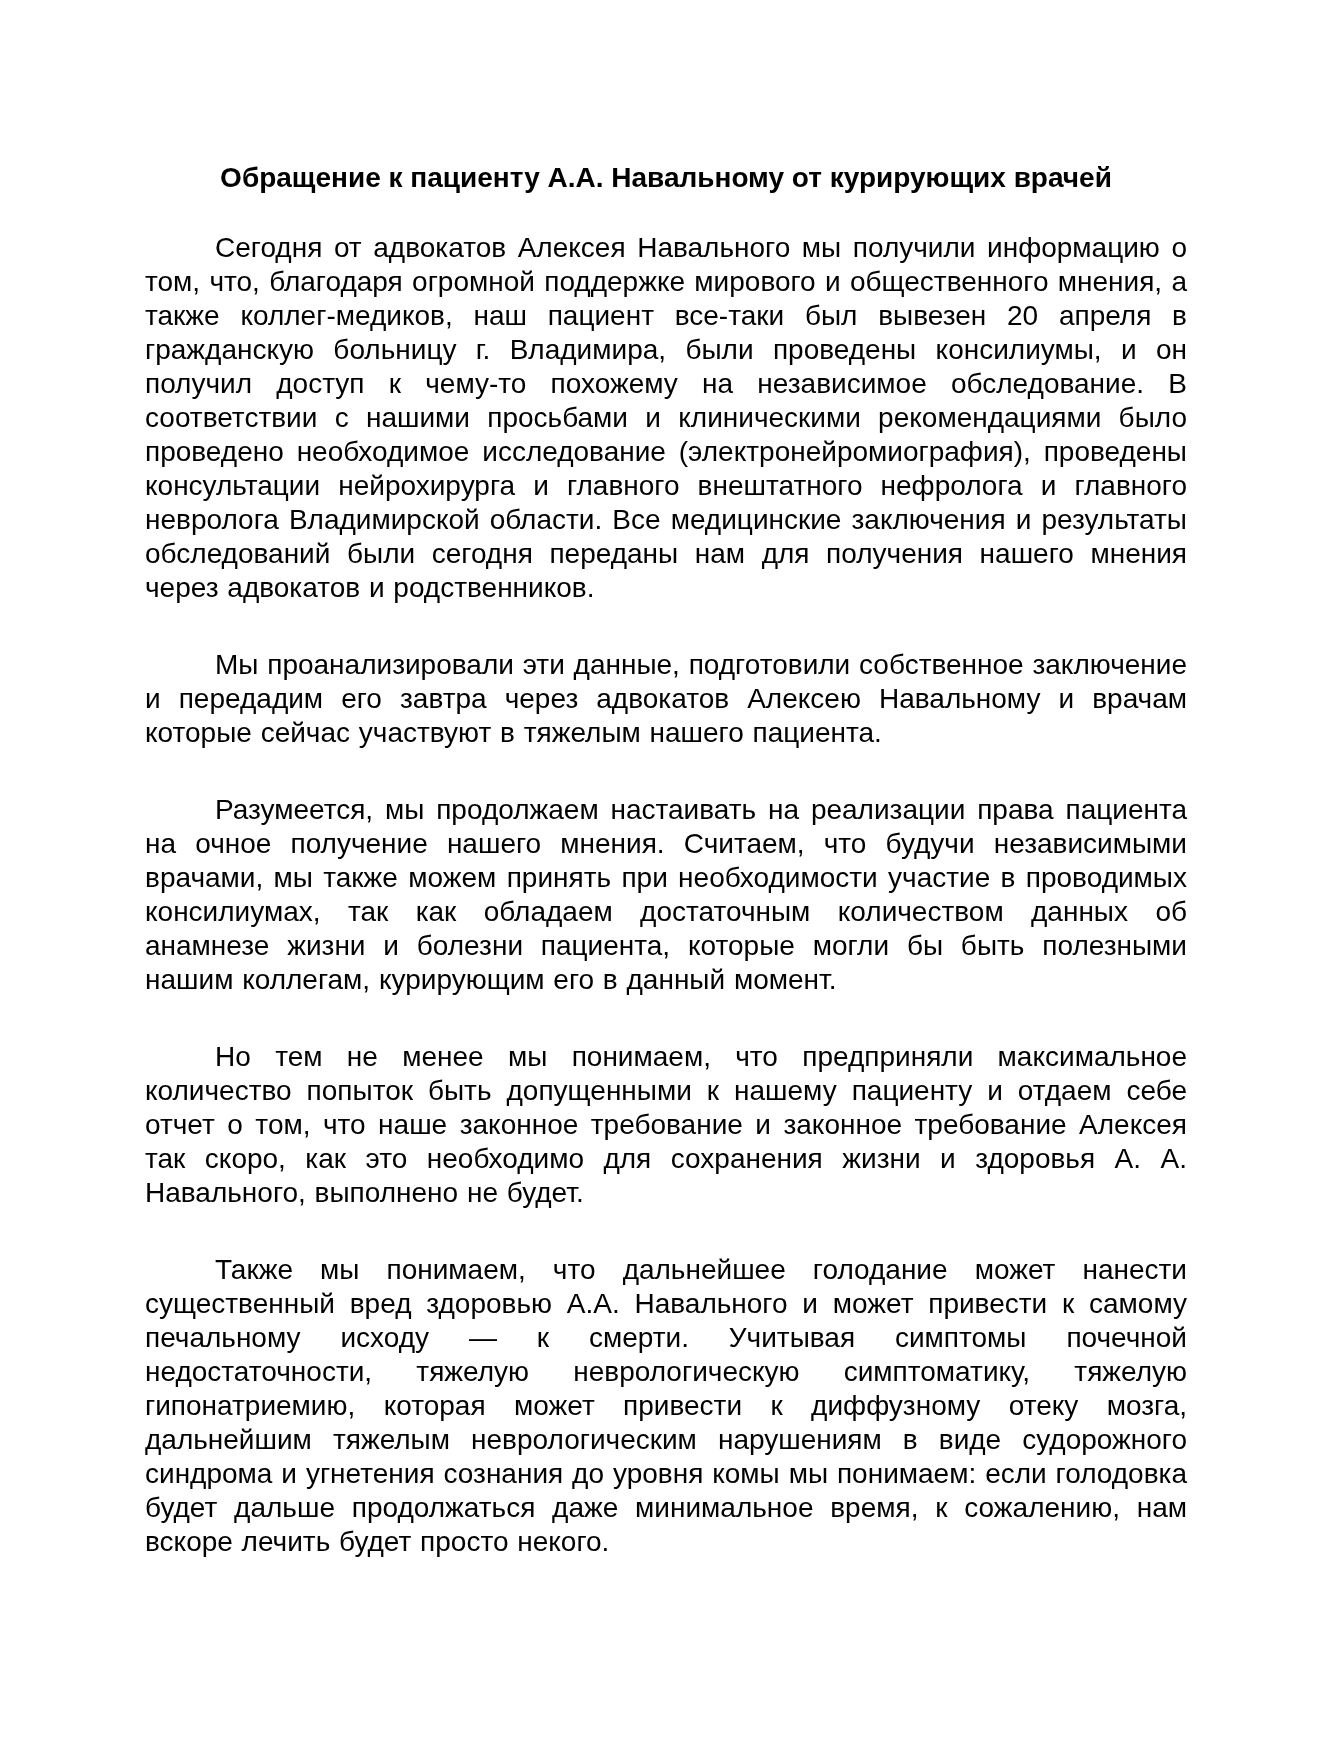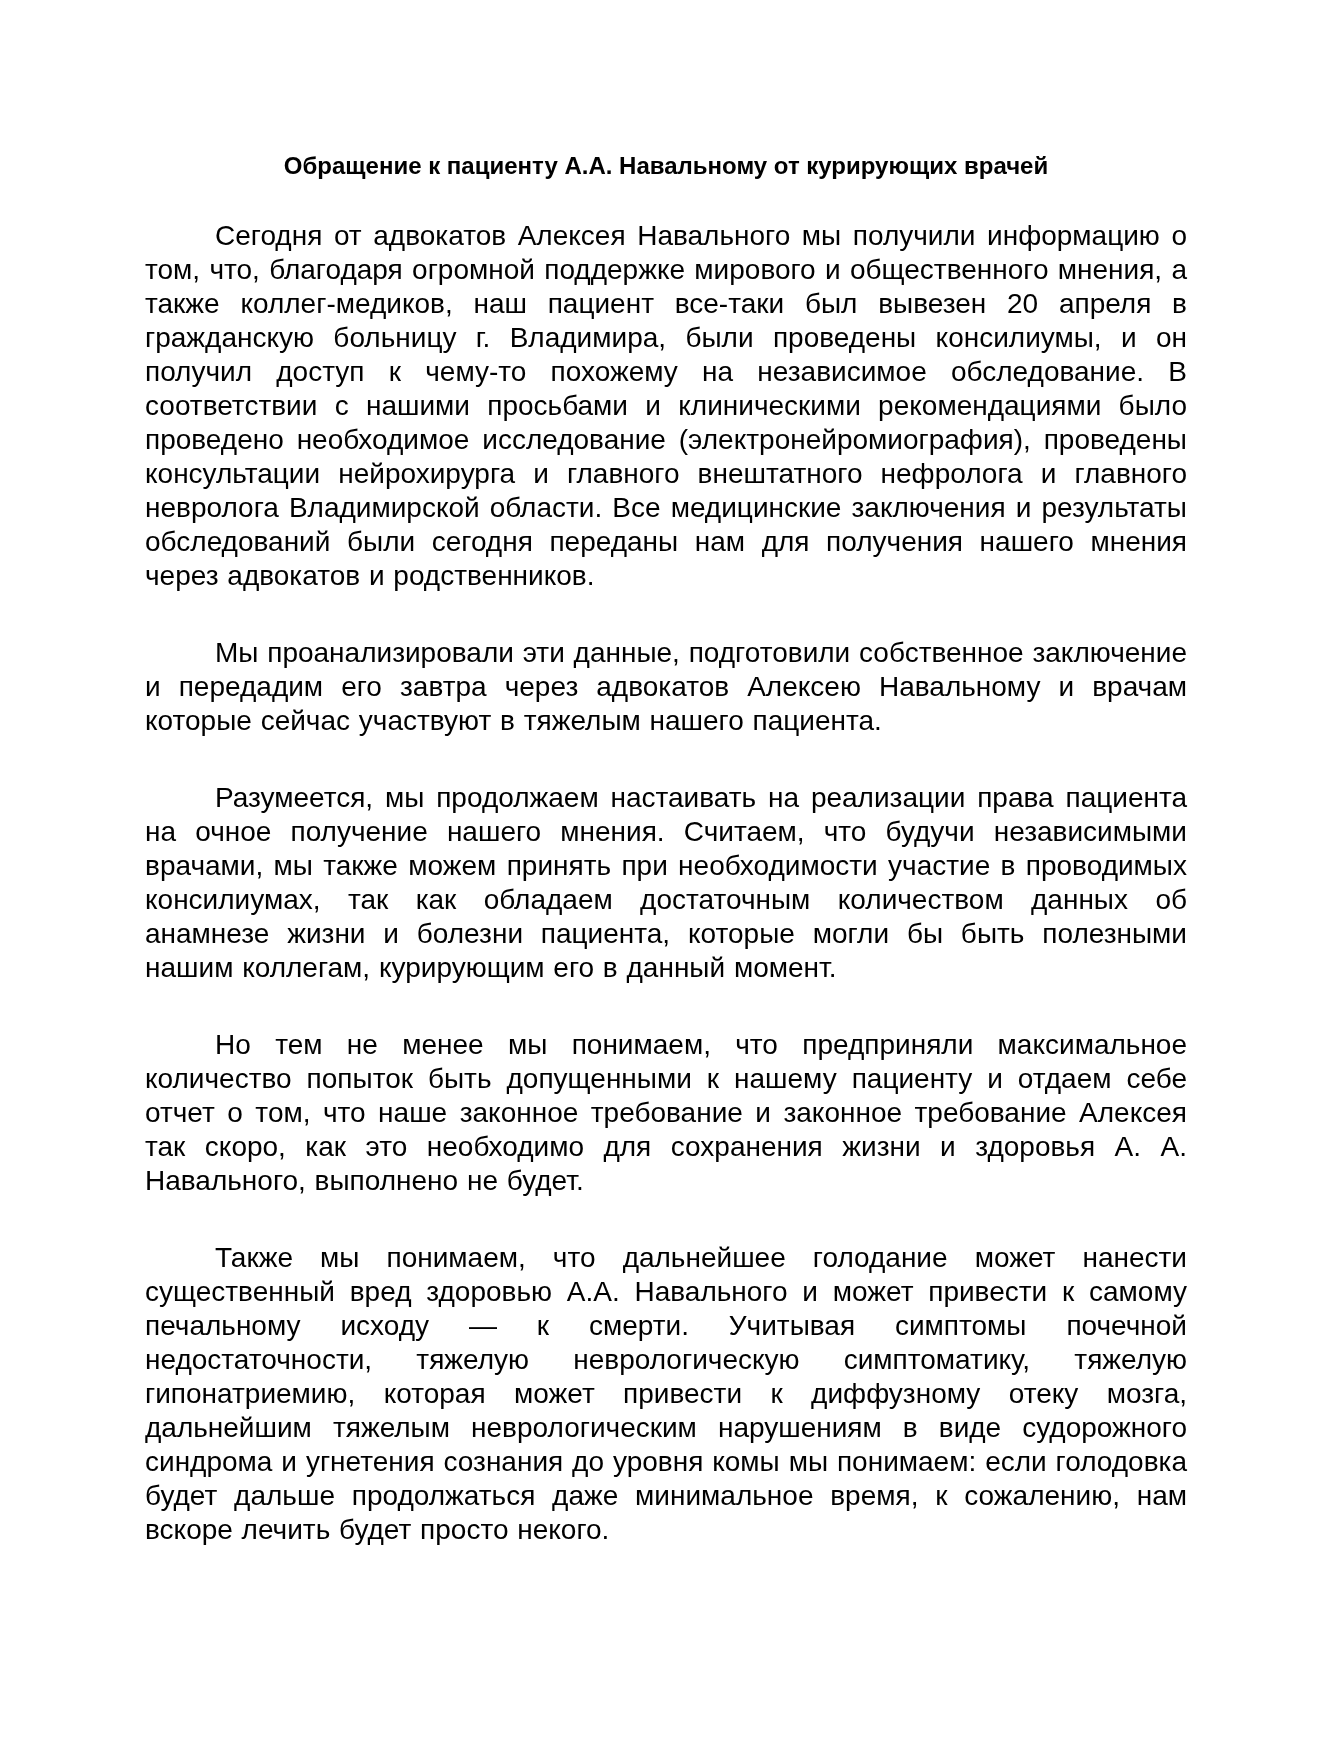--- a/index.html
+++ b/index.html
@@ -14,25 +14,25 @@
     height: 1738px;
     margin: 0 auto;
     background: #ffffff;
     color: #000000;
     font-family: "Liberation Sans", "DejaVu Sans", sans-serif;
     box-sizing: border-box;
     padding: 149px 155px 60px 145px;
     overflow: hidden;
   }
   .doc-title {
-    font-size: 24px;
+    font-size: 28px;
     line-height: 34px;
     font-weight: bold;
     text-align: center;
-    margin: 0 0 36px 0;
+    margin: 12px 0 36px 0;
   }
   .doc-paragraph {
     font-size: 28px;
     line-height: 34px;
     text-align: justify;
     text-indent: 70px;
     margin: 0 0 43px 0;
     word-spacing: 1px;
   }
   .doc-paragraph:last-child {

